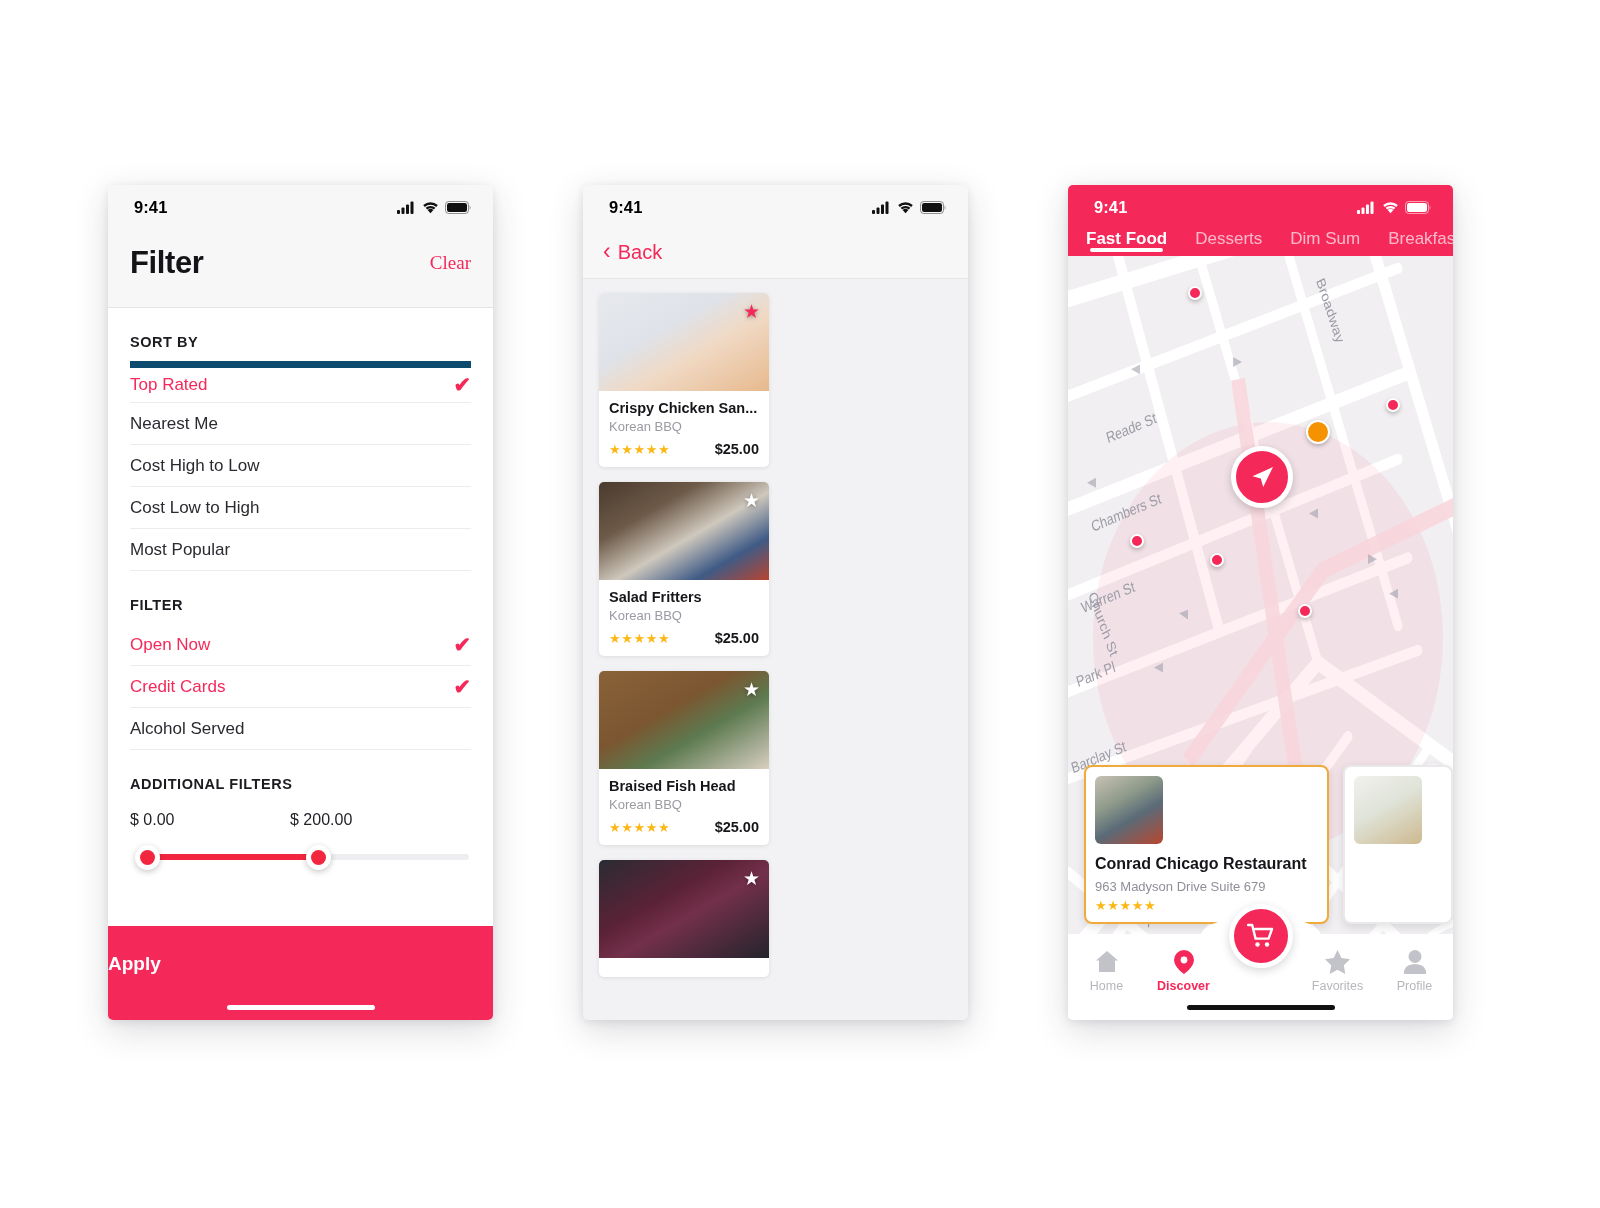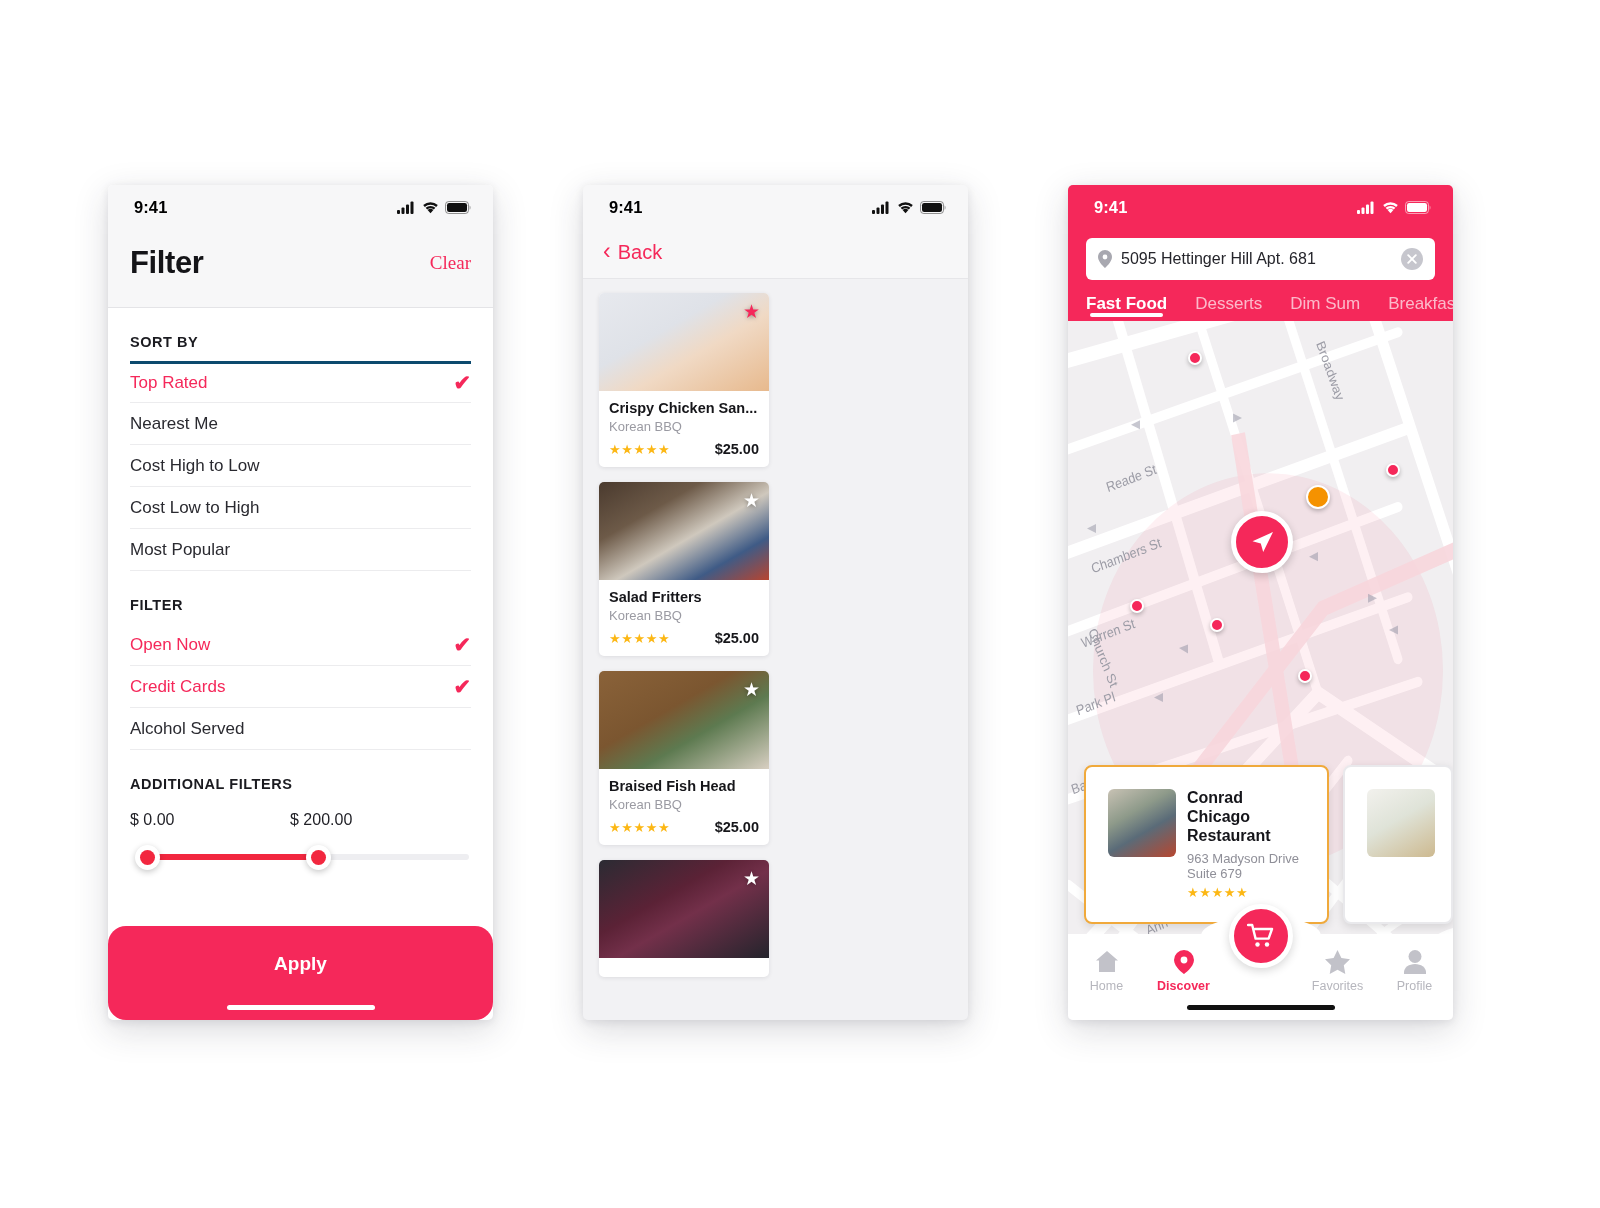--- a/index.html
+++ b/index.html
@@ -51,21 +51,21 @@
   .filter-body { flex: 1; padding: 0 22px; background: #fff; }
   .sect-label {
     font-size: 14.5px; font-weight: bold; color: #1b1b20;
     letter-spacing: .55px; padding: 26px 0 11px 0;
   }
   .opt-row {
     display: flex; align-items: center; justify-content: space-between;
     height: 42px; border-bottom: 1px solid #ececee;
     font-size: 17px; color: #2a2a30;
   }
-  .opt-row.first { border-top: 3px solid #0c4a6e; }
+  .opt-row.first { border-top: 7px solid #0c4a6e; }
   .opt-row.sel { color: #f5285a; }
   .opt-row .tick { color: #f5285a; font-size: 21px; font-weight: bold; }
 
   .price-row {
     display: flex; font-size: 16px; color: #1f1f25;
     padding: 8px 0 16px 0;
   }
   .price-row .p-min { width: 160px; }
   .slider {
     position: relative; height: 24px; margin: 0 2px 0 0;
@@ -80,23 +80,23 @@
   }
   .knob {
     position: absolute; top: 0; width: 25px; height: 25px; border-radius: 50%;
     background: #fff; box-shadow: 0 2px 6px rgba(0,0,0,.22);
     display: flex; align-items: center; justify-content: center;
   }
   .knob::after { content:''; width: 15px; height: 15px; border-radius:50%; background:#f2273f; }
   .knob.lo { left: 5px; } .knob.hi { left: 176px; }
 
   .apply-btn {
-    background: #f5285a; color: #fff; text-align: center;
+    background: #f5285a; color: #fff; text-align: left;
     font-size: 19px; font-weight: bold;
-    padding: 27px 0 0 0; height: 94px; position: relative; border-radius: 18px;
+    padding: 27px 0 0 0; height: 94px; position: relative;
   }
   .home-ind {
     position: absolute; left: 50%; transform: translateX(-50%);
     bottom: 10px; width: 148px; height: 5px; border-radius: 3px; background: #fff;
   }
   .home-ind.dark { background: #111; }
 
   
   #phone-trending { background: #f2f2f4; display: flex; flex-direction: column; }
   .trend-head { background: #f7f7f8; border-bottom: 1px solid #e6e6e9; padding-bottom: 8px; }
@@ -149,21 +149,21 @@
   .pin.orange { background: #f59200; width: 24px; height: 24px; }
   .me {
     position: absolute; width: 62px; height: 62px; border-radius: 50%;
     background: #f5285a; border: 5px solid #fff; box-shadow: 0 3px 9px rgba(0,0,0,.2);
     display: flex; align-items: center; justify-content: center;
   }
 
   .rest-cards { position: absolute; left: 16px; right: 0; bottom: 96px; display: flex; gap: 14px; }
   .rest-card {
     background: #fff; border: 2px solid #f0a93b; border-radius: 8px;
-    width: 290px; padding: 22px; display: flex; gap: 11px; box-shadow: 0 3px 10px rgba(0,0,0,.12);
+    width: 290px; padding: 9px; display: flex; gap: 11px; box-shadow: 0 3px 10px rgba(0,0,0,.12); flex-direction: column;
   }
   .rest-card.peek { border-color: #e9e9ec; width: 110px; flex: none; overflow: hidden; }
   .rest-thumb { width: 68px; height: 68px; border-radius: 6px; flex: none; }
   .rest-name { font-size: 16px; font-weight: bold; color: #15151a; line-height: 1.18; }
   .rest-addr { font-size: 13px; color: #8f8f98; padding-top: 5px; }
   .rest-stars { color: #fcb714; font-size: 13px; padding-top: 4px; letter-spacing: .6px; }
 
   .tabbar {
     position: absolute; left: 0; right: 0; bottom: 0; height: 86px;
     background: #fff; display: flex; align-items: flex-start; padding-top: 16px;
@@ -373,30 +373,20 @@
             <path d="M3.6 6.8a7.5 7.5 0 0 1 9.8 0l-1.6 1.8a5.2 5.2 0 0 0-6.6 0z" fill="#fff"></path>
           </svg>
           <svg width="26" height="13" viewBox="0 0 26 13">
             <rect x="0.5" y="0.5" width="23" height="12" rx="3.2" fill="none" stroke="#fff" stroke-opacity=".55"></rect>
             <rect x="2" y="2" width="20" height="9" rx="2.2" fill="#fff"></rect>
             <path d="M24.6 4.4c1.2.4 1.2 3.8 0 4.2z" fill="#fff" fill-opacity=".55"></path>
           </svg>
         </span>
       </div>
 
-      <div class="searchbar">
-        <svg width="14" height="18" viewBox="0 0 14 18">
-          <path d="M7 0a7 7 0 0 0-7 7c0 5 7 11 7 11s7-6 7-11a7 7 0 0 0-7-7zm0 9.4A2.4 2.4 0 1 1 7 4.6a2.4 2.4 0 0 1 0 4.8z" fill="#a8a8b0"></path>
-        </svg>
-        <span class="addr" placeholder="Search address">5095 Hettinger Hill Apt. 681</span>
-        <svg width="22" height="22" viewBox="0 0 22 22">
-          <circle cx="11" cy="11" r="11" fill="#c6c6cd"></circle>
-          <path d="M7.2 7.2l7.6 7.6M14.8 7.2l-7.6 7.6" stroke="#fff" stroke-width="1.9" stroke-linecap="round"></path>
-        </svg>
-      </div>
 
       <div class="cats">
         <span class="cat-tab active">Fast Food</span>
         <span class="cat-tab">Desserts</span>
         <span class="cat-tab">Dim Sum</span>
         <span class="cat-tab">Breakfast</span>
       </div>
     </div>
 
     <div class="mapwrap">

